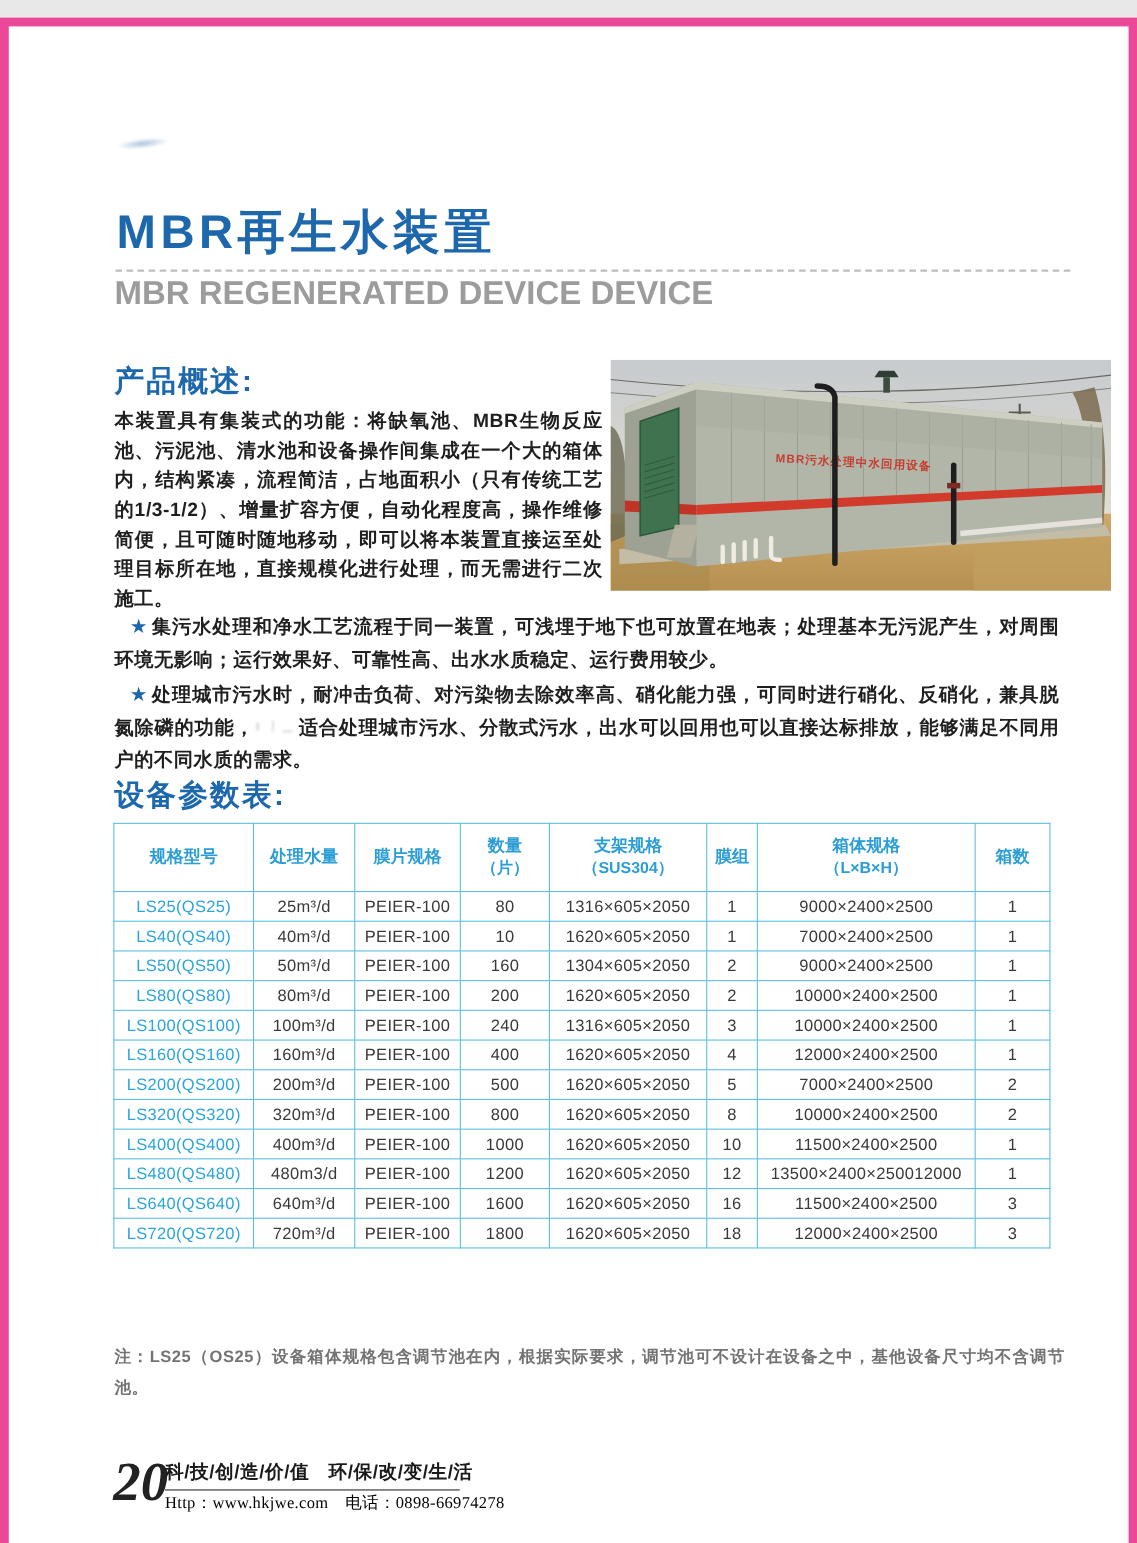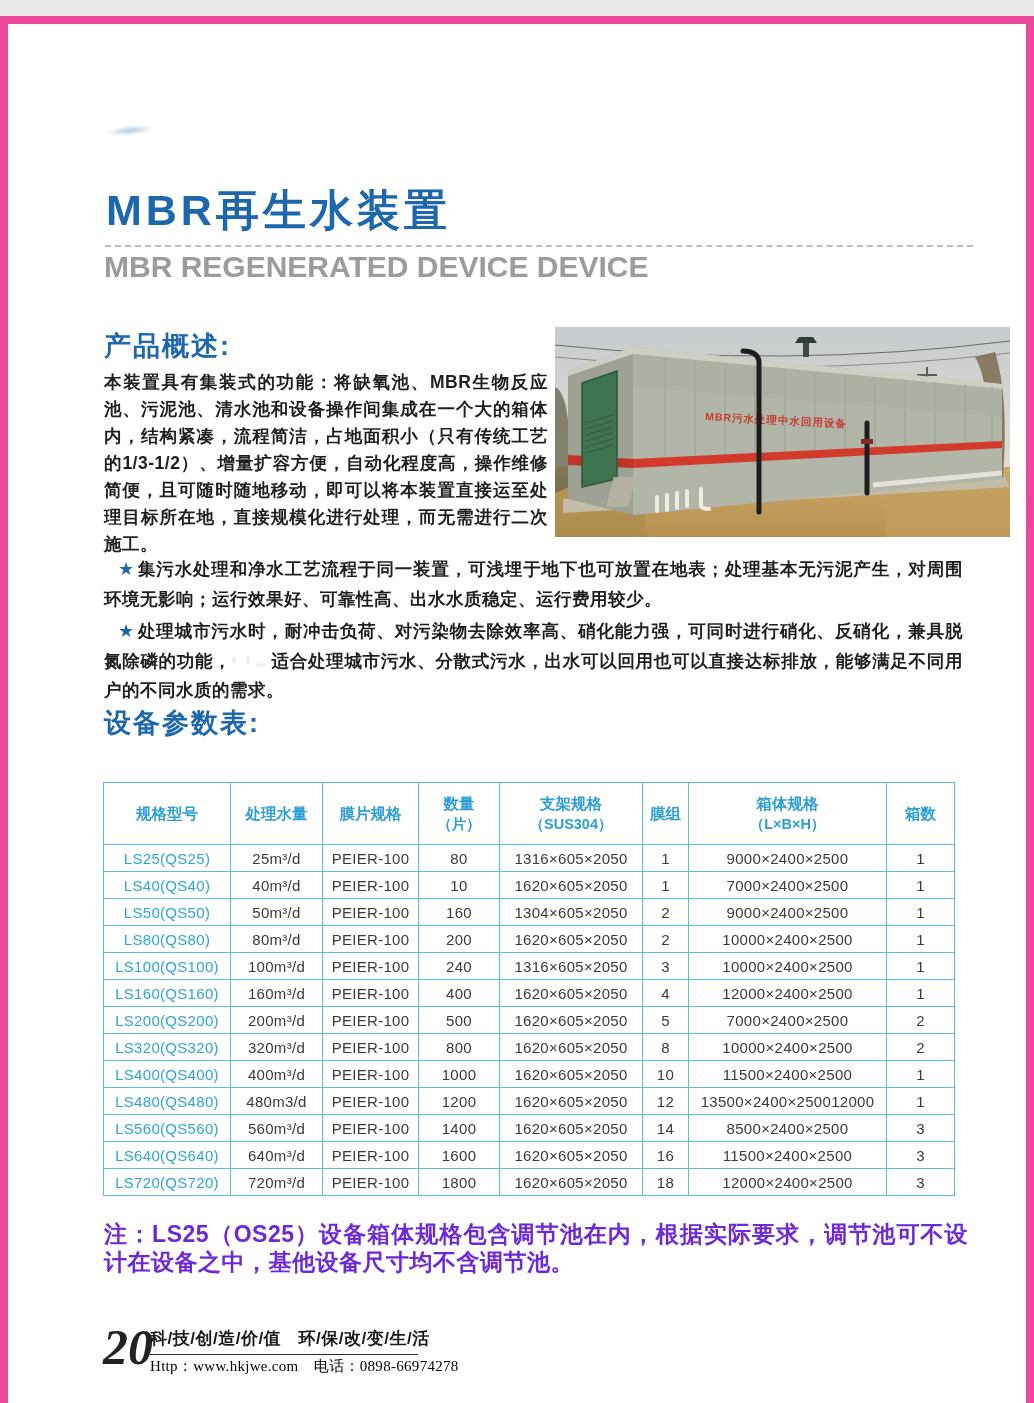--- a/index.html
+++ b/index.html
@@ -45,33 +45,33 @@
   .star{color:#1d67ac;font-weight:bold;margin-right:3px;font-size:18px;}
   .smudge{
     display:inline-block;width:36px;height:13px;vertical-align:baseline;margin:0 2px;
     background:
       linear-gradient(90deg, rgba(150,150,150,.35) 2px, transparent 2px) 0 3px/8px 7px no-repeat,
       linear-gradient(90deg, rgba(160,160,160,.3) 2px, transparent 2px) 14px 1px/10px 10px no-repeat,
       linear-gradient(0deg, rgba(165,165,165,.3) 2px, transparent 2px) 24px 0/9px 12px no-repeat;
     filter:blur(1px);
   }
   .spec-table{
-    position:absolute;left:95px;top:758px;width:851px;
+    position:absolute;left:95px;top:724px;width:851px;
     border-collapse:collapse;table-layout:fixed;
   }
   .spec-table th,.spec-table td{border:1.6px solid #5cbfe2;text-align:center;vertical-align:middle;padding:0;}
   .spec-table thead tr{height:62px;}
   .spec-table th{color:#2b9ed6;font-weight:bold;font-size:15.5px;line-height:20px;}
   .spec-table th .h2{font-size:14.5px;font-weight:bold;}
   .spec-table tbody tr{height:27px;}
   .spec-table td{font-size:15px;color:#3a3a3a;letter-spacing:0.3px;white-space:nowrap;}
   .spec-table td.model{color:#2ba6dc;}
   .note{
     position:absolute;left:96px;top:1196px;width:864px;margin:0;
-    font-size:23px;line-height:28px;font-weight:bold;color:#6d28d9;text-align:justify;letter-spacing:0.5px;
+    font-size:15px;line-height:28px;font-weight:bold;color:#737373;text-align:justify;letter-spacing:0.5px;
   }
   .footer{position:absolute;left:95px;top:1296px;width:560px;height:70px;}
   .page-num{
     position:absolute;left:0;top:2px;margin:0;
     font-family:"Liberation Serif","DejaVu Serif",serif;font-style:italic;
     font-size:50px;font-weight:bold;color:#222;line-height:50px;
   }
   .footer-block{position:absolute;left:47px;top:7px;width:268px;}
   .footer-slogan{
     margin:0;font-size:17px;font-weight:bold;color:#1a1a1a;letter-spacing:0.5px;white-space:nowrap;
@@ -326,30 +326,20 @@
           <td class="model">LS480(QS480)</td>
           <td>480m3/d</td>
           <td>PEIER-100</td>
           <td>1200</td>
           <td>1620×605×2050</td>
           <td>12</td>
           <td>13500×2400×250012000</td>
           <td>1</td>
         </tr>
         <tr>
-          <td class="model">LS560(QS560)</td>
-          <td>560m³/d</td>
-          <td>PEIER-100</td>
-          <td>1400</td>
-          <td>1620×605×2050</td>
-          <td>14</td>
-          <td>8500×2400×2500</td>
-          <td>3</td>
-        </tr>
-        <tr>
           <td class="model">LS640(QS640)</td>
           <td>640m³/d</td>
           <td>PEIER-100</td>
           <td>1600</td>
           <td>1620×605×2050</td>
           <td>16</td>
           <td>11500×2400×2500</td>
           <td>3</td>
         </tr>
         <tr>

